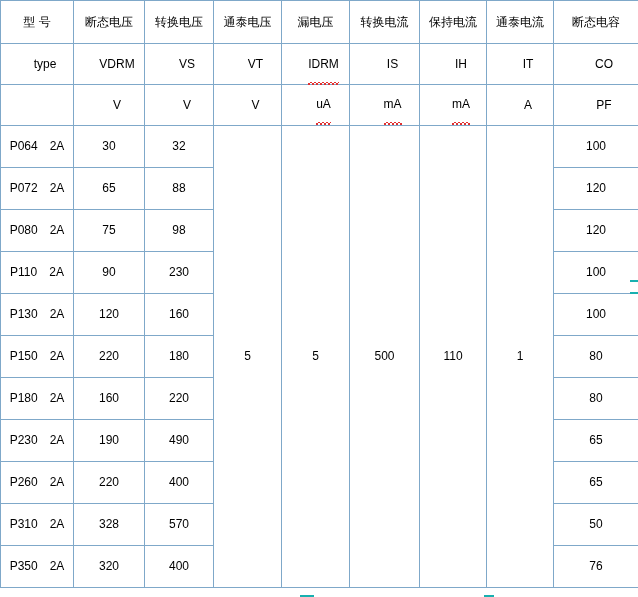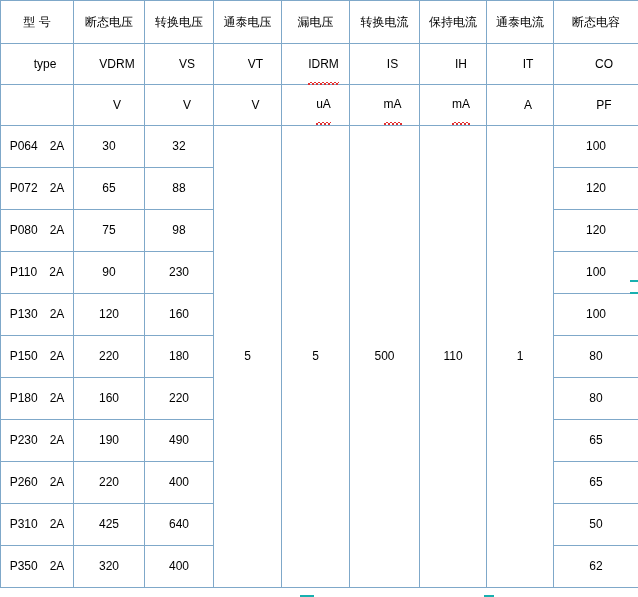--- a/index.html
+++ b/index.html
@@ -238,32 +238,32 @@
         </td>
         <td>220</td>
         <td>400</td>
         <td>65</td>
       </tr>
 
       <tr class="data-row">
         <td class="type-cell">
           <span class="t-name">P310</span><span class="t-curr">2A</span>
         </td>
-        <td>425</td>
-        <td>640</td>
+        <td>328</td>
+        <td>570</td>
         <td>50</td>
       </tr>
 
       <tr class="data-row">
         <td class="type-cell">
           <span class="t-name">P350</span><span class="t-curr">2A</span>
         </td>
         <td>320</td>
         <td>400</td>
-        <td>62</td>
+        <td>76</td>
       </tr>
     </tbody>
   </table>
 
   <div class="artifact" id="art-right-1"></div>
   <div class="artifact" id="art-right-2"></div>
   <div class="artifact" id="art-bottom-1"></div>
   <div class="artifact" id="art-bottom-2"></div>
 </div>
 

